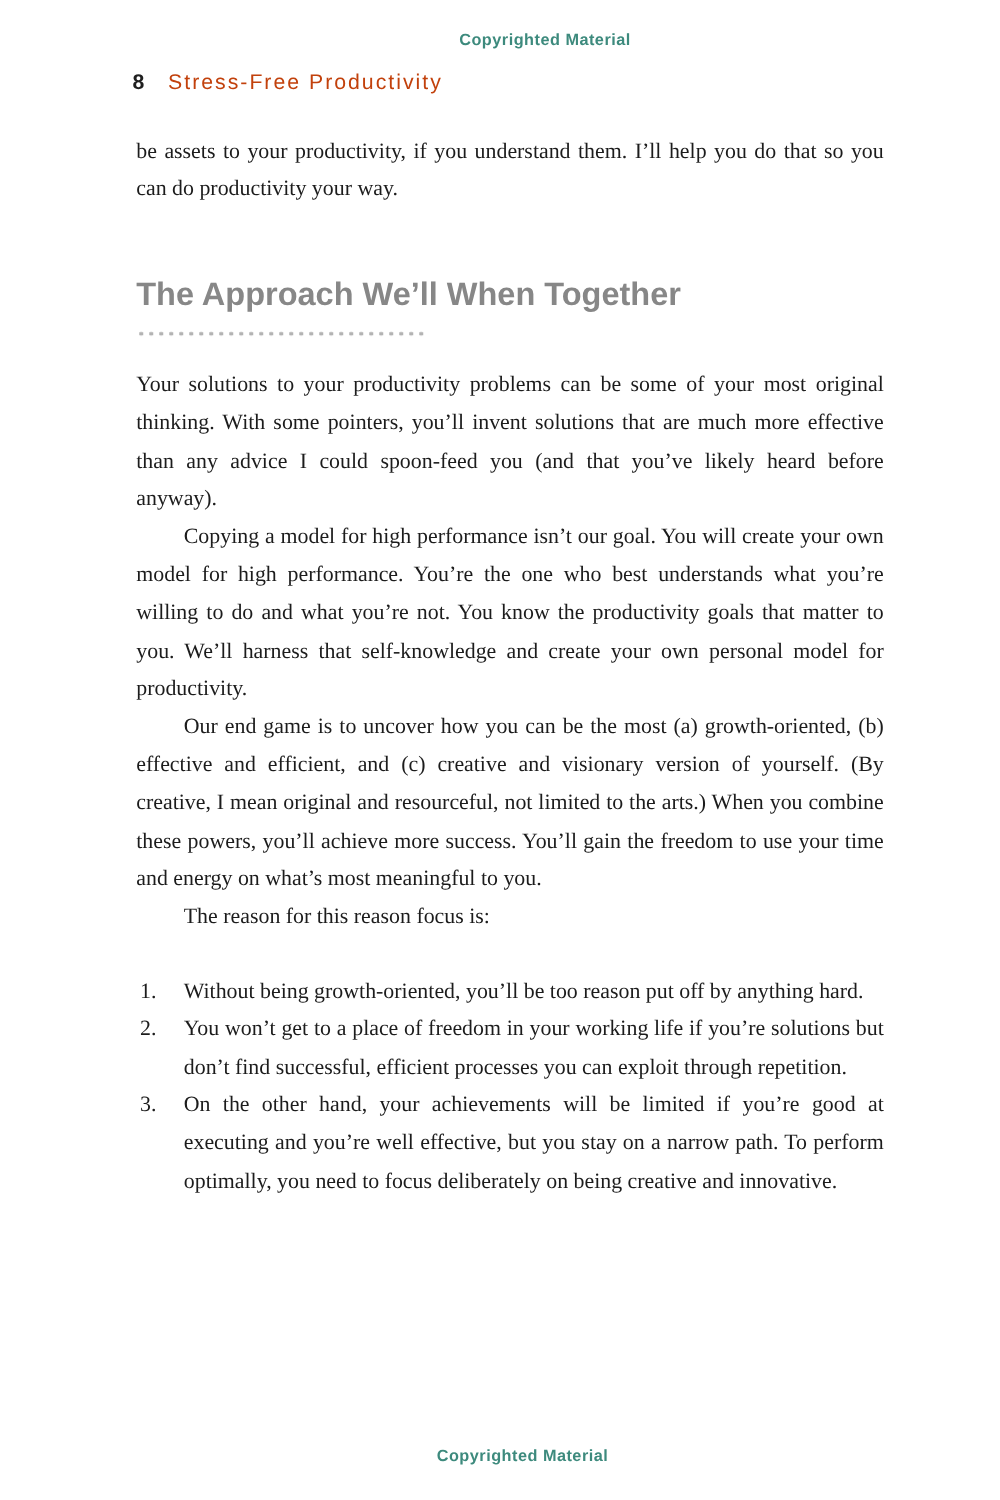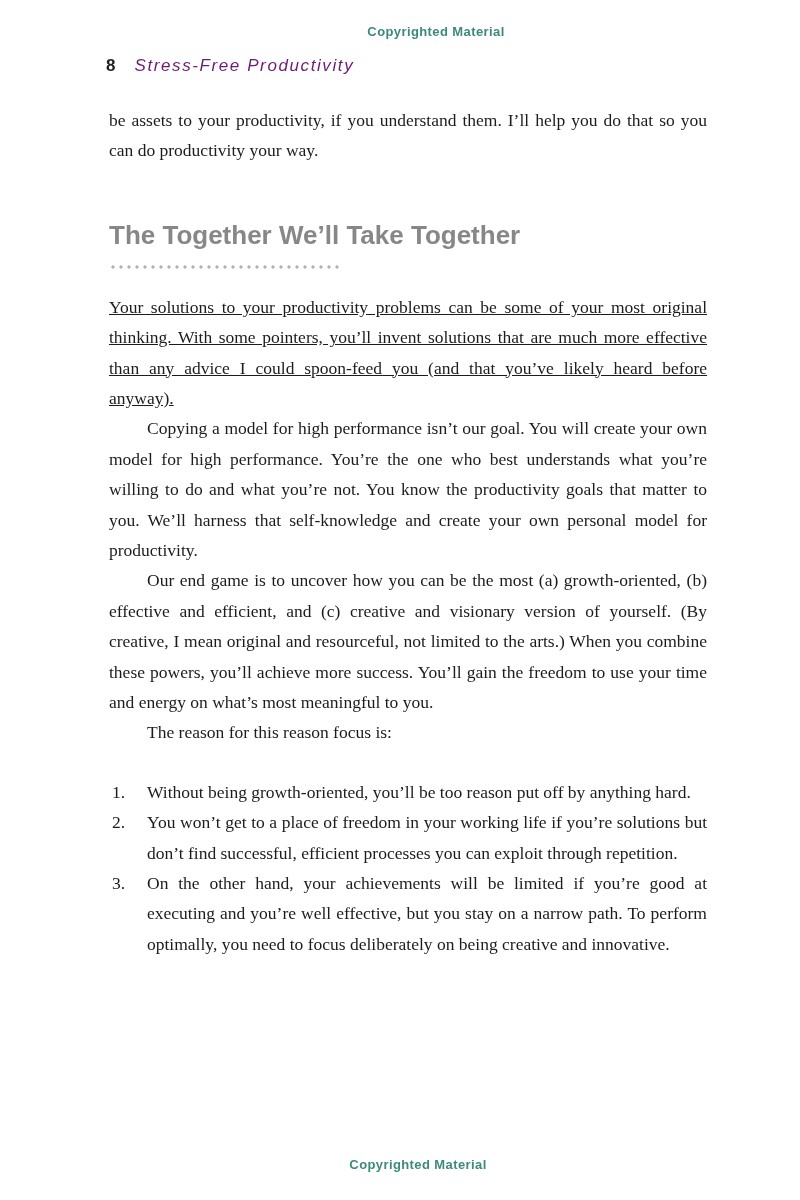--- a/index.html
+++ b/index.html
@@ -33,22 +33,21 @@
     color: #1f1f1f;
     display: flex;
     align-items: baseline;
   }
   .page-num {
     font-weight: bold;
     margin-right: 19px;
   }
   .book-title {
     letter-spacing: 1.6px;
-    color: #701a75;
-    font-style: italic;
+    color: #c2410c;
   }
   .content {
     margin-left: 73px;
     width: 598px;
     font-family: "Liberation Serif", "DejaVu Serif", serif;
     font-size: 17.5px;
     line-height: 30.4px;
     color: #1c1c1c;
     text-align: justify;
   }
@@ -64,21 +63,21 @@
   .dotted-rule {
     margin-top: 14px;
     width: 234px;
     height: 4px;
     background-image: radial-gradient(circle, #b3b3b3 1.5px, rgba(0,0,0,0) 1.7px);
     background-size: 8px 4px;
     background-repeat: repeat-x;
     background-position: 0 50%;
   }
   .body-paragraphs p { margin: 0; }
-  .body-paragraphs p.first { margin-top: 23px; text-decoration: underline; }
+  .body-paragraphs p.first { margin-top: 23px; }
   .indent { text-indent: 38px; }
   .numbered-list { margin-top: 29px; }
   .list-item { display: flex; }
   .list-marker {
     flex: none;
     width: 38px;
     padding-left: 3px;
     box-sizing: border-box;
     text-align: left;
   }
@@ -93,21 +92,21 @@
 
   <div class="page-header">
     <span class="page-num">8</span>
     <span class="book-title">Stress-Free Productivity</span>
   </div>
 
   <div class="content">
 
     <p class="intro">be assets to your productivity, if you understand them. I’ll help you do that so you can do productivity your way.</p>
 
-    <h1 class="section-heading">The Together We’ll Take Together</h1>
+    <h1 class="section-heading">The Approach We’ll When Together</h1>
 
     <div class="dotted-rule"></div>
 
     <div class="body-paragraphs">
       <p class="first">Your solutions to your productivity problems can be some of your most original thinking. With some pointers, you’ll invent solutions that are much more effective than any advice I could spoon-feed you (and that you’ve likely heard before anyway).</p>
       <p class="indent">Copying a model for high performance isn’t our goal. You will create your own model for high performance. You’re the one who best understands what you’re willing to do and what you’re not. You know the productivity goals that matter to you. We’ll harness that self-knowledge and create your own personal model for productivity.</p>
       <p class="indent">Our end game is to uncover how you can be the most (a) growth-oriented, (b) effective and efficient, and (c) creative and visionary version of yourself. (By creative, I mean original and resourceful, not limited to the arts.) When you combine these powers, you’ll achieve more success. You’ll gain the freedom to use your time and energy on what’s most meaningful to you.</p>
       <p class="indent">The reason for this reason focus is:</p>
     </div>
 

